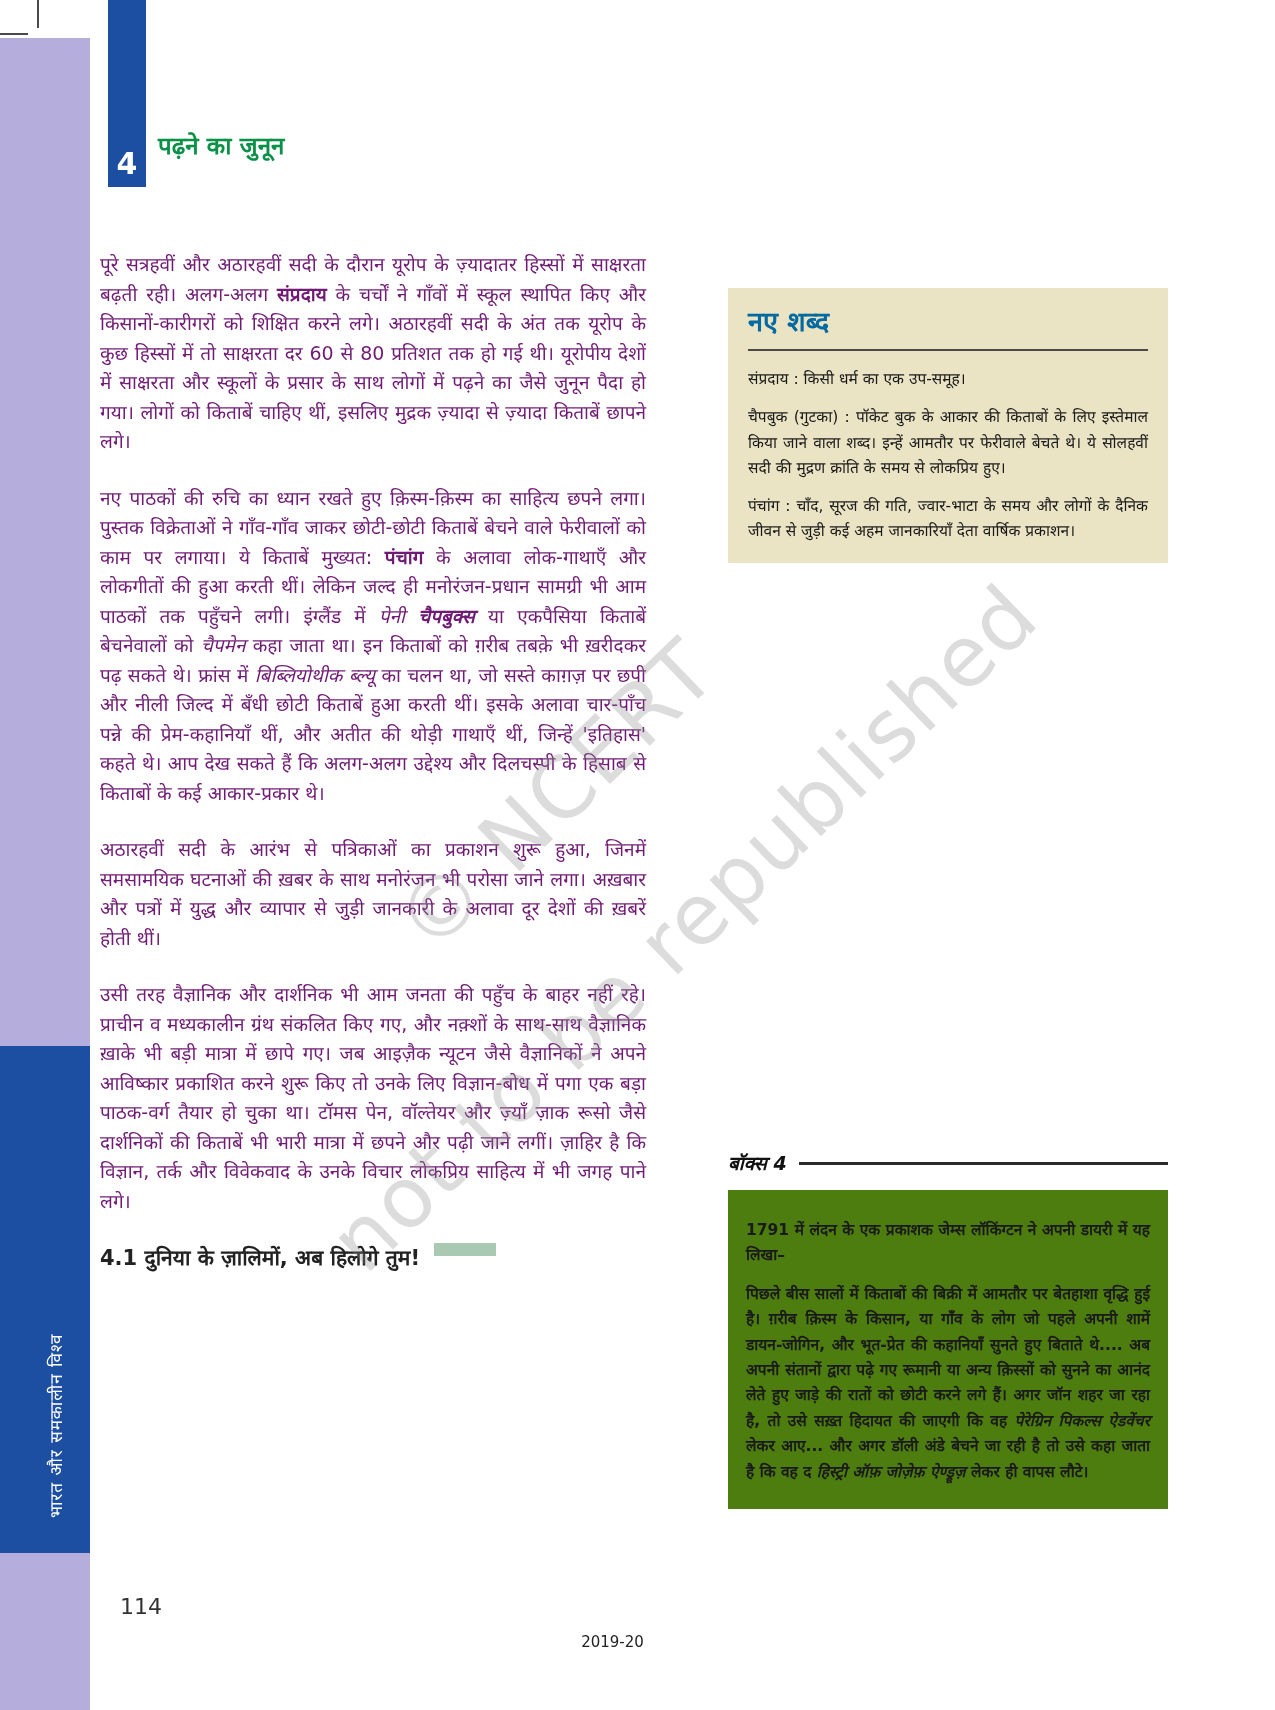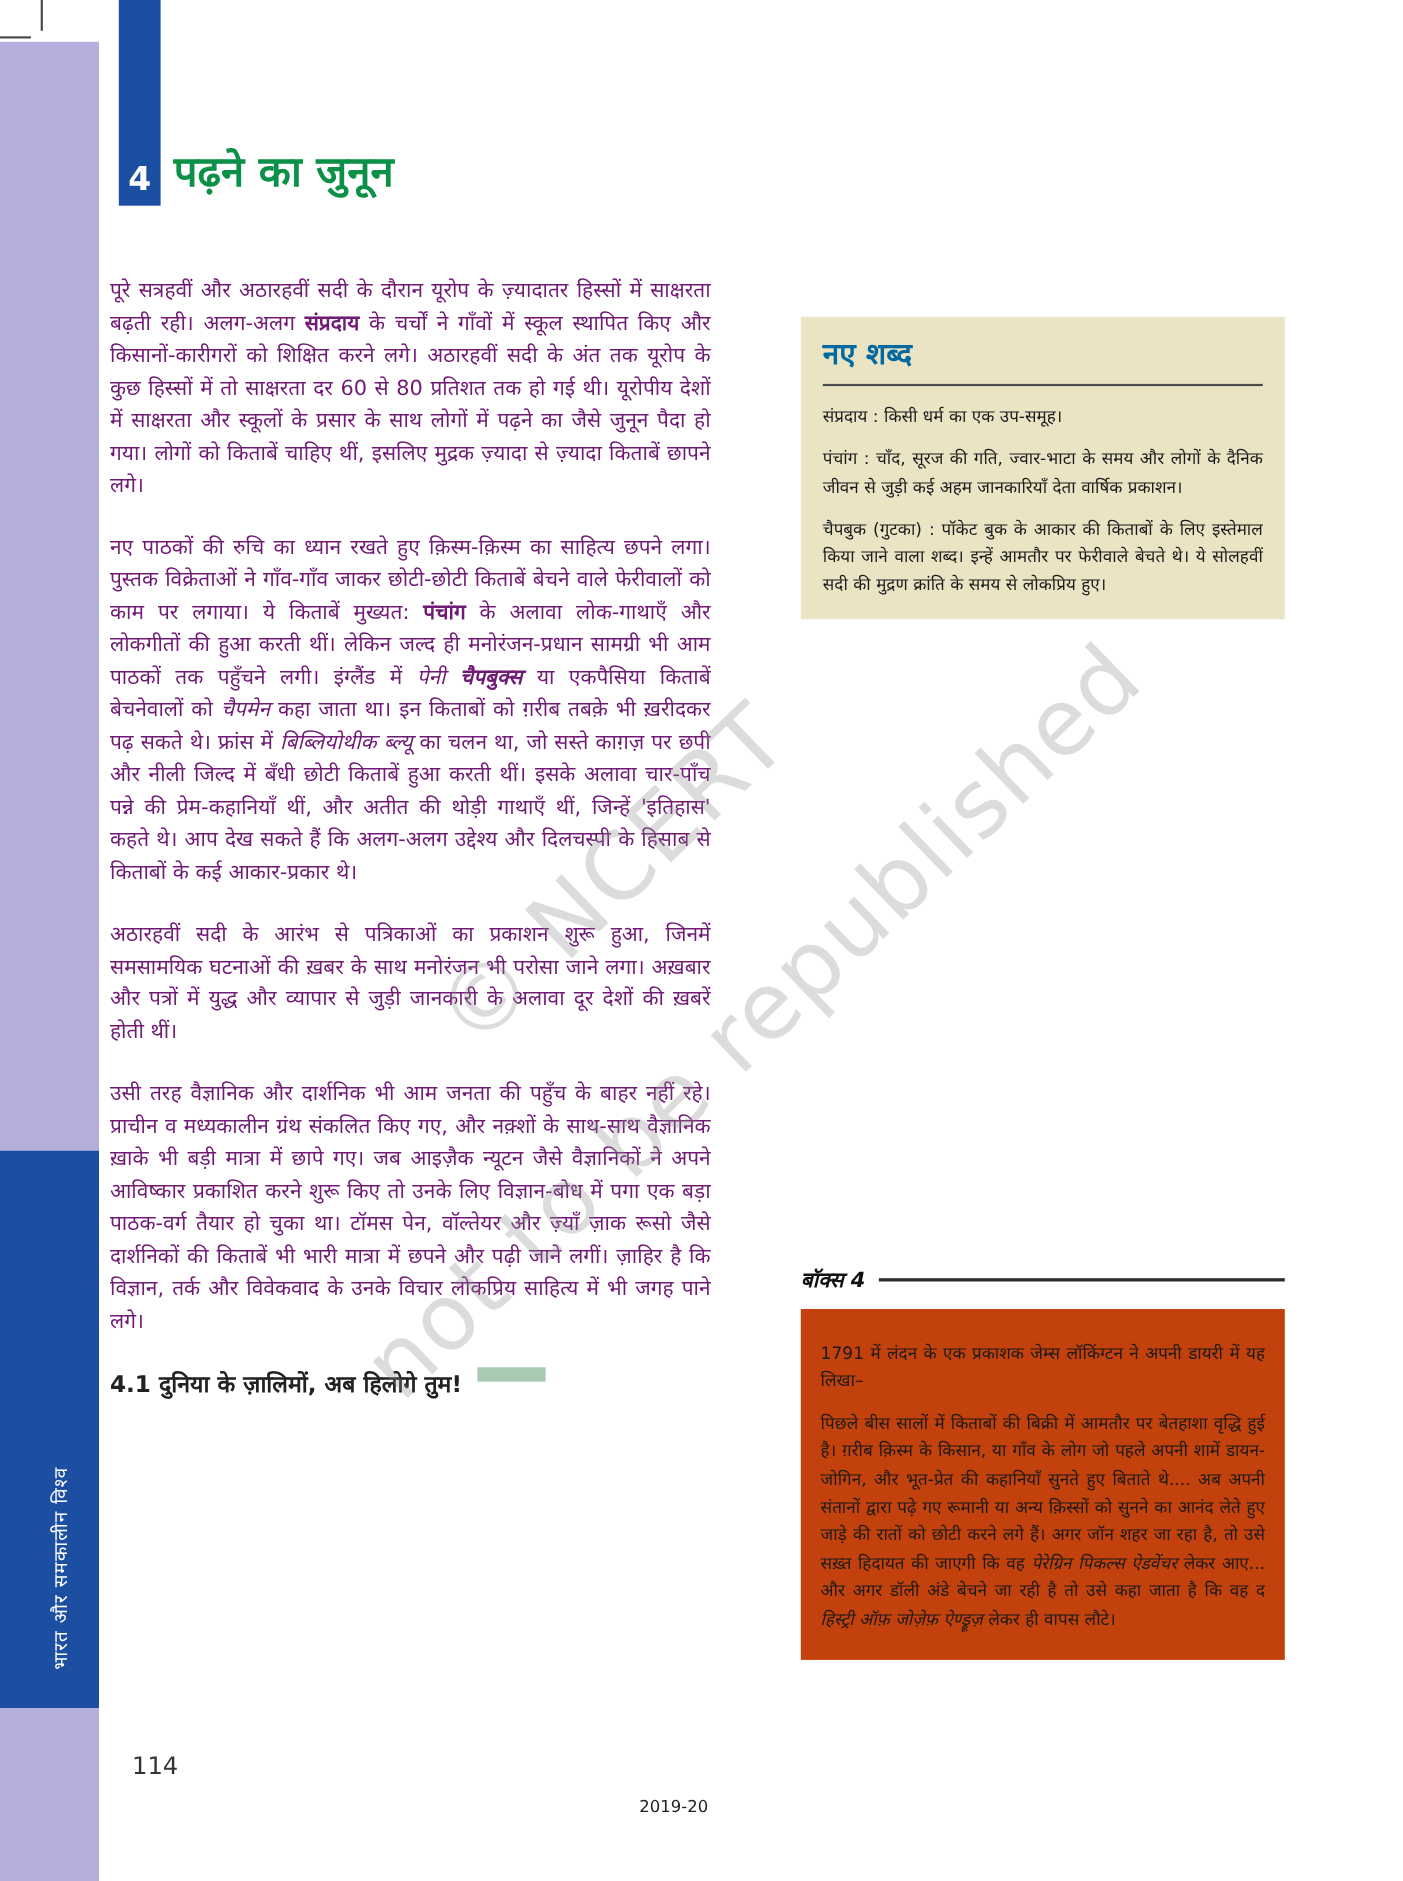--- a/index.html
+++ b/index.html
@@ -24,21 +24,21 @@
     color:#ffffff; font-size:17px; letter-spacing:1px; white-space:nowrap;
   }
   
   .chapter-bar{
     position:absolute; left:108px; top:0; width:38px; height:187px;
     background:#1c4fa1; display:flex; align-items:flex-end; justify-content:center;
   }
   .chapter-num{color:#ffffff; font-size:30px; font-weight:700; padding-bottom:6px;}
   .chapter-title{
     position:absolute; left:158px; top:128px; margin:0;
-    font-size:38px; font-weight:700; color:#0a9147;
+    font-size:24px; font-weight:700; color:#0a9147;
   }
   
   .main-col{position:absolute; left:100px; top:250px; width:546px;}
   .para{
     margin:0 0 27px 0; font-size:19px; line-height:29.5px;
     text-align:justify; color:#701a75;
   }
   .section-heading-row{display:flex; margin:16px 0 24px 0;}
   .section-heading{margin:0; font-size:21px; font-weight:700; color:#222222; white-space:nowrap;}
   .section-bar{width:62px; height:13px; background:#a9c9b3; margin-left:14px; flex-shrink:0;}
@@ -50,21 +50,21 @@
   .nw-title{margin:0; font-size:27px; font-weight:700; color:#0369a1;}
   .nw-rule{border-top:2px solid #4a4a4a; margin:10px 0 16px 0;}
   .nw-entry{font-size:15.5px; line-height:25.3px; text-align:justify; margin:0 0 13px 0;}
   .nw-entry:last-child{margin-bottom:0;}
   
   .box2-label-row{position:absolute; left:728px; top:1150px; width:440px; display:flex; align-items:center;}
   .box2-label{font-size:19px; font-weight:700; font-style:italic; color:#111111; white-space:nowrap;}
   .box2-rule{flex:1; border-top:3px solid #2b2b2b; margin-left:12px;}
   .box2-box{
     position:absolute; left:728px; top:1190px; width:440px;
-    background:#c2410c; box-sizing:border-box; padding:28px 18px 24px 18px;
+    background:#4d7c0f; box-sizing:border-box; padding:28px 18px 24px 18px;font-weight:bold;
   }
   .box2-intro{margin:0 0 13px 0; font-size:15.5px; line-height:25.4px; text-align:justify;}
   .box2-body{margin:0; font-size:15.5px; line-height:25.4px; text-align:justify;}
   
   .watermark{
     position:absolute; left:140px; top:721px; width:960px;
     transform:rotate(-44deg); text-align:center;
     color:#8f8f8f; opacity:0.3; font-size:84px; letter-spacing:2px;
     white-space:nowrap; pointer-events:none; z-index:5;
   }
@@ -104,22 +104,22 @@
       <h2 class="section-heading">4.1 दुनिया के ज़ालिमों, अब हिलोगे तुम!</h2>
       <span class="section-bar"></span>
     </div>
   </div>
 
   <aside class="new-words">
     <h2 class="nw-title">नए शब्द</h2>
     <div class="nw-rule"></div>
     <div id="nw-entries">
         <p class="nw-entry">संप्रदाय : किसी धर्म का एक उप-समूह।</p>
+        <p class="nw-entry">चैपबुक (गुटका) : पॉकेट बुक के आकार की किताबों के लिए इस्तेमाल किया जाने वाला शब्द। इन्हें आमतौर पर फेरीवाले बेचते थे। ये सोलहवीं सदी की मुद्रण क्रांति के समय से लोकप्रिय हुए।</p>
         <p class="nw-entry">पंचांग : चाँद, सूरज की गति, ज्वार-भाटा के समय और लोगों के दैनिक जीवन से जुड़ी कई अहम जानकारियाँ देता वार्षिक प्रकाशन।</p>
-        <p class="nw-entry">चैपबुक (गुटका) : पॉकेट बुक के आकार की किताबों के लिए इस्तेमाल किया जाने वाला शब्द। इन्हें आमतौर पर फेरीवाले बेचते थे। ये सोलहवीं सदी की मुद्रण क्रांति के समय से लोकप्रिय हुए।</p>
       </div>
   </aside>
 
   <div class="box2-label-row">
     <span class="box2-label">बॉक्स 4</span>
     <span class="box2-rule"></span>
   </div>
   <aside class="box2-box">
     <p class="box2-intro">1791 में लंदन के एक प्रकाशक जेम्स लॉकिंग्टन ने अपनी डायरी में यह लिखा–</p>
     <p class="box2-body" id="box2-body"><span>पिछले बीस सालों में किताबों की बिक्री में आमतौर पर बेतहाशा वृद्धि हुई है। ग़रीब क़िस्म के किसान, या गाँव के लोग जो पहले अपनी शामें डायन-जोगिन, और भूत-प्रेत की कहानियाँ सुनते हुए बिताते थे.... अब अपनी संतानों द्वारा पढ़े गए रूमानी या अन्य क़िस्सों को सुनने का आनंद लेते हुए जाड़े की रातों को छोटी करने लगे हैं। अगर जॉन शहर जा रहा है, तो उसे सख़्त हिदायत की जाएगी कि वह </span><span style="font-style: italic;">पेरेग्रिन पिकल्स ऐडवेंचर</span><span> लेकर आए... और अगर डॉली अंडे बेचने जा रही है तो उसे कहा जाता है कि वह द </span><span style="font-style: italic;">हिस्ट्री ऑफ़ जोज़ेफ़ ऐण्ड्रूज़</span><span> लेकर ही वापस लौटे।</span></p>

